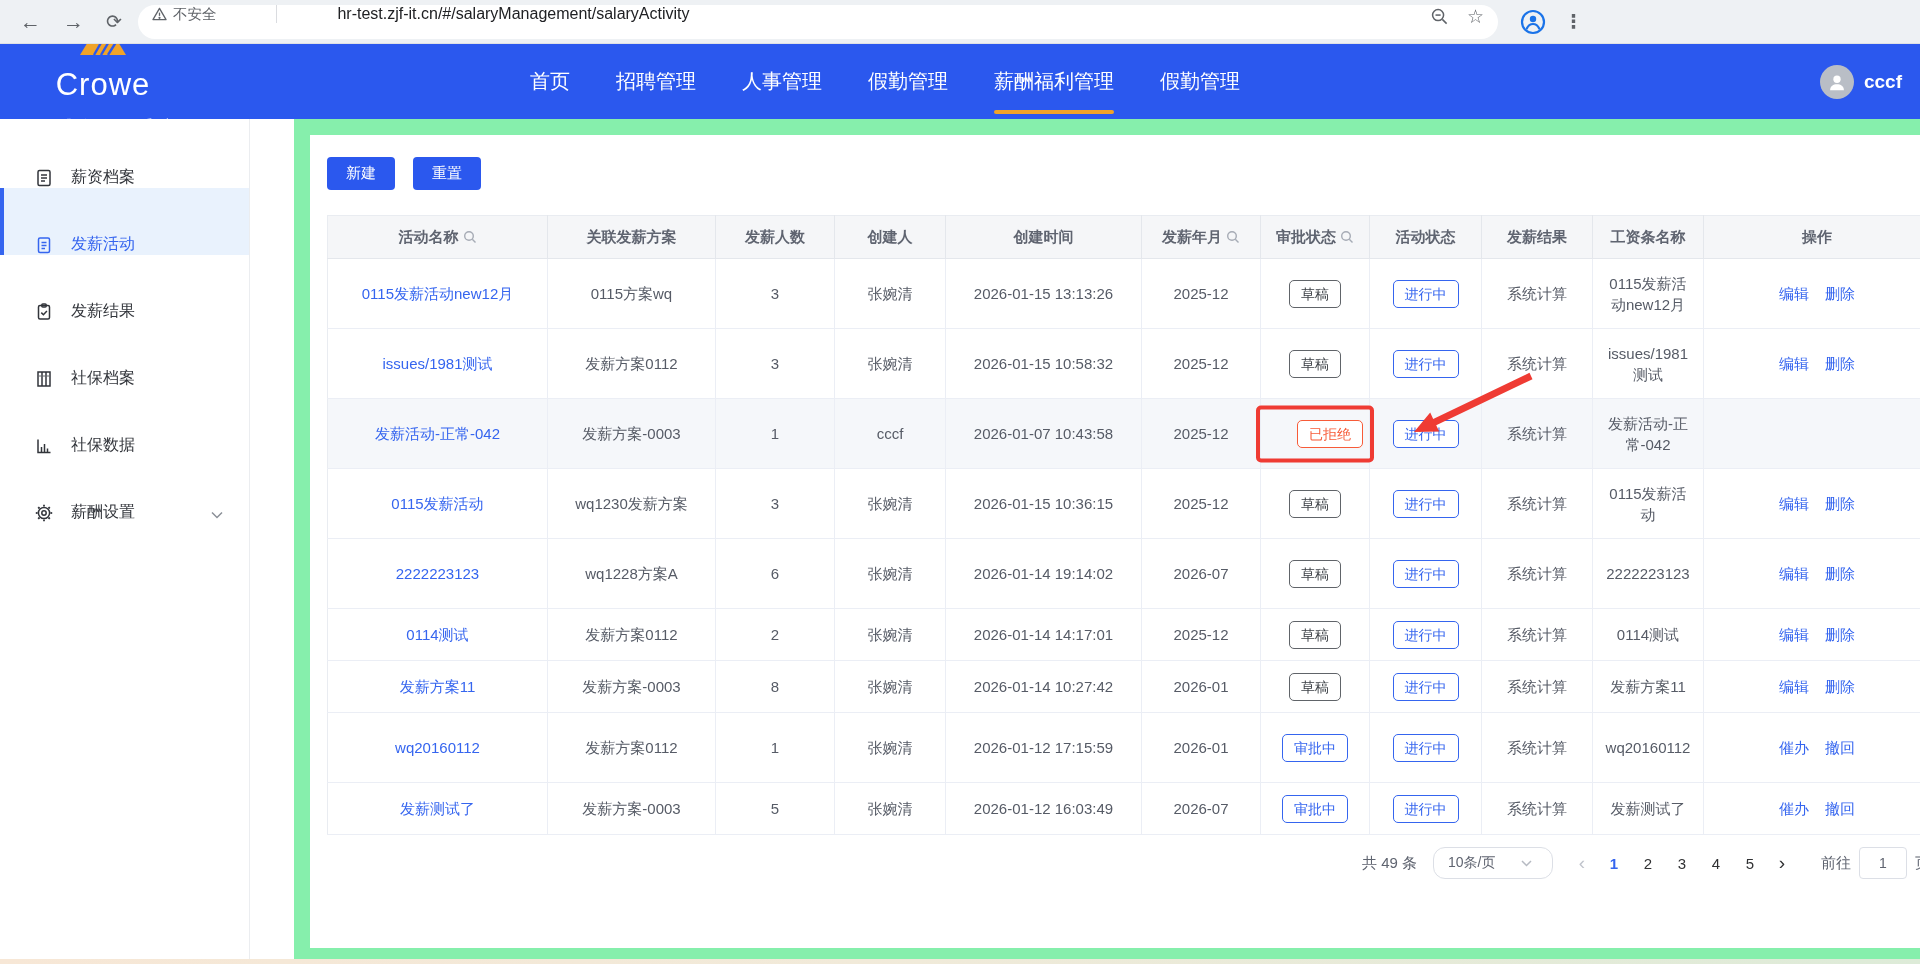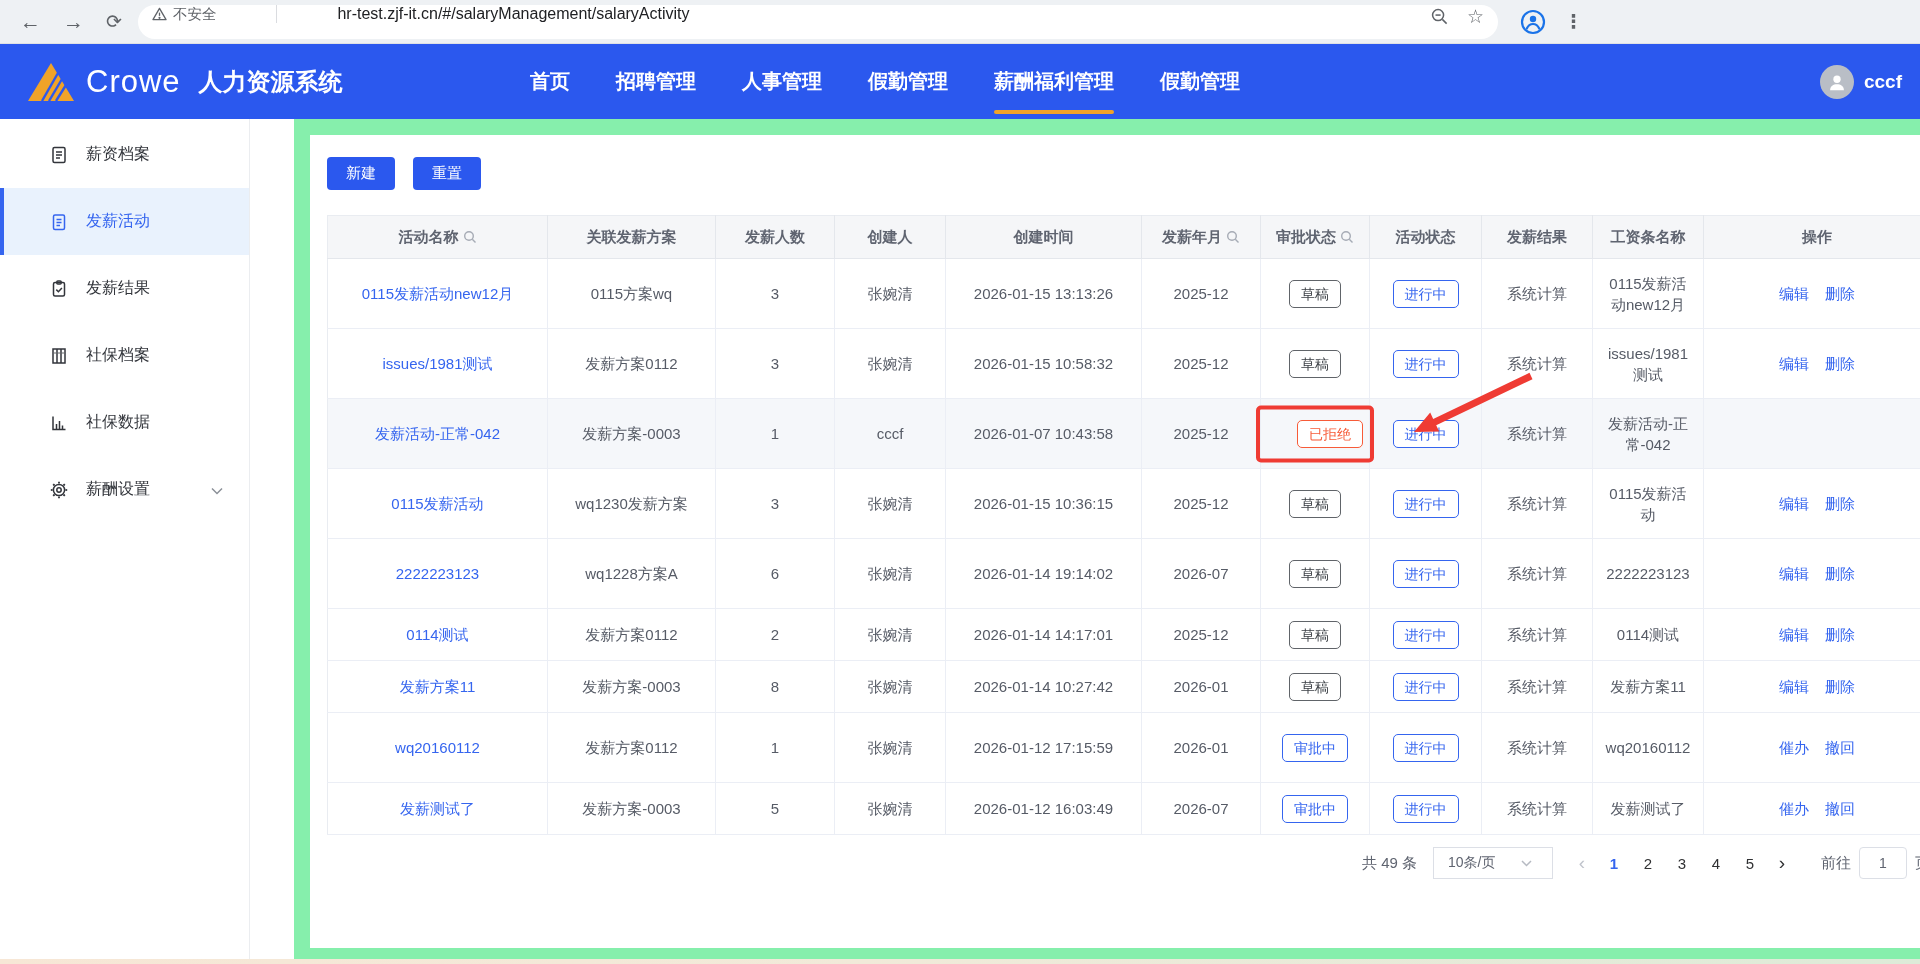--- a/index.html
+++ b/index.html
@@ -17,37 +17,37 @@
   .chip-div { width:1px; height:18px; background:#dadce0; margin:0 12px;}
   .url-text { font-size:16px; color:#202124; flex:1; white-space:nowrap; overflow:hidden;}
   .omni-icons { display:flex; align-items:center; gap:18px; margin-left:10px;}
   .browser-right { display:flex; align-items:center; gap:18px; margin-left:22px;}
   .kebab { color:#5f6368; font-size:19px; font-weight:bold; letter-spacing:0; cursor:pointer;}
   .star { color:#5f6368; font-size:19px; cursor:pointer;}
 
   
   .app-header { position:absolute; top:44px; left:0; width:1920px; height:75px; background:#2b58ee;
     display:flex; align-items:center; color:#fff; z-index:4;}
-  .brand { display:flex; align-items:center; margin-left:28px; gap:12px;}
+  .brand { display:flex; align-items:center; margin-left:28px; gap:12px;flex-direction:column;}
   .brand-name { font-size:31px; color:#fff; letter-spacing:1px; font-weight:400;}
   .brand-product { font-size:24px; font-weight:700; margin-left:6px;}
   .main-nav { position:absolute; left:530px; top:0; height:75px; display:flex; gap:46px;}
-  .nav-item { height:75px; display:flex; align-items:center; font-size:20px; font-weight:700;
+  .nav-item { height:75px; display:flex; align-items:center; font-size:20px; font-weight:400;
     color:#fff; cursor:pointer; position:relative; white-space:nowrap;}
   .nav-item.active::after { content:""; position:absolute; left:0; right:0; bottom:5px; height:4px;
     background:#f0a329; border-radius:2px;}
   .user-chip { position:absolute; right:18px; display:flex; align-items:center; gap:10px; cursor:pointer;}
   .user-avatar { width:34px; height:34px; border-radius:50%; background:#b9bec6; display:flex;
     align-items:center; justify-content:center; overflow:hidden;}
   .user-name { font-size:19px; font-weight:700; color:#fff;}
 
   
   .sidebar { position:absolute; top:119px; left:0; width:250px; bottom:0; background:#fff;
     border-right:1px solid #ebedf0; z-index:3; padding-top:2px;}
-  .side-item { height:67px; display:flex; align-items:center; gap:17px; padding-left:49px;
+  .side-item { height:67px; display:flex; align-items:flex-end; gap:17px; padding-left:34px;
     font-size:16px; color:#32353b; cursor:pointer; position:relative;}
   .side-item svg { flex:0 0 auto; }
   .side-item.active { background:#e9f2fd; color:#3565ef;}
   .side-item.active::before { content:""; position:absolute; left:0; top:0; bottom:0; width:4px; background:#3565ef;}
   .side-chevron { position:absolute; right:26px; color:#8b9098;}
 
   
   .content { position:absolute; top:119px; left:250px; right:0; bottom:0; background:#86efac;margin-left:44px;}
   .card { position:absolute; left:16px; top:16px; width:1638px; height:813px; background:#fff;}
   .btn-row { position:absolute; left:17px; top:22px; display:flex; gap:18px;}
@@ -74,21 +74,21 @@
   .act-link { color:#3565ef; text-decoration:none; cursor:pointer; margin:0 8px; white-space:nowrap;}
   .anno-cell { position:relative;padding-left:36px;}
   .anno-box { position:absolute; left:50%; top:50%; transform:translate(-50%,-50%); width:118px; height:57px;
     border:4px solid #ef3b33; border-radius:5px; pointer-events:none; z-index:20;}
   .tbl-scroll { width:10px; background:#f4f5f7; border:1px solid #e9ecf1; border-left:none; position:relative;}
   .tbl-thumb { position:absolute; top:2px; left:1px; width:6px; height:270px; background:#d9dce1; border-radius:3px;}
 
   
   .pager { position:absolute; right:18px; top:712px; display:flex; align-items:center; color:#5f6470; font-size:15px;}
   .pager-total { margin-right:16px;}
-  .page-size { width:120px; height:32px; border:1px solid #dcdfe6; border-radius:0; display:flex;
+  .page-size { width:120px; height:32px; border:1px solid #dcdfe6; border-radius:12px; display:flex;
     align-items:center; padding:0 20px 0 14px; font-size:14px; color:#5f6470; cursor:pointer; background:#fff;}
   .page-size span { flex:1;}
   .page-btn { width:34px; text-align:center; cursor:pointer; font-size:15px; color:#303133;}
   .page-btn.current { color:#3565ef; font-weight:700;}
   .page-arrow { width:30px; text-align:center; font-size:19px; cursor:pointer; color:#303133;}
   .page-arrow.disabled { color:#c0c4cc;}
   .pager-pages { display:flex; align-items:center; margin:0 14px;}
   .goto-label { margin:0 8px 0 10px;}
   .goto-input { width:48px; height:32px; border:1px solid #dcdfe6; border-radius:4px; text-align:center;
     font-size:14px; color:#5f6470; font-family:inherit;}

